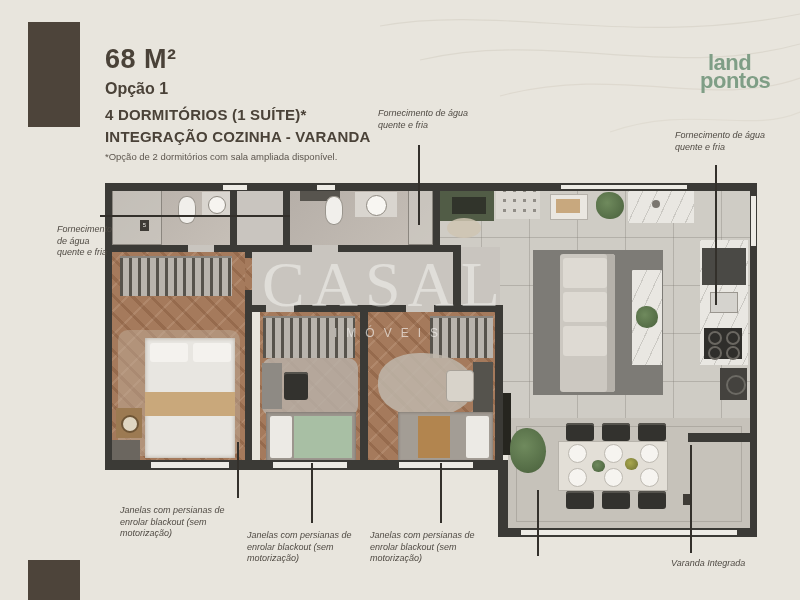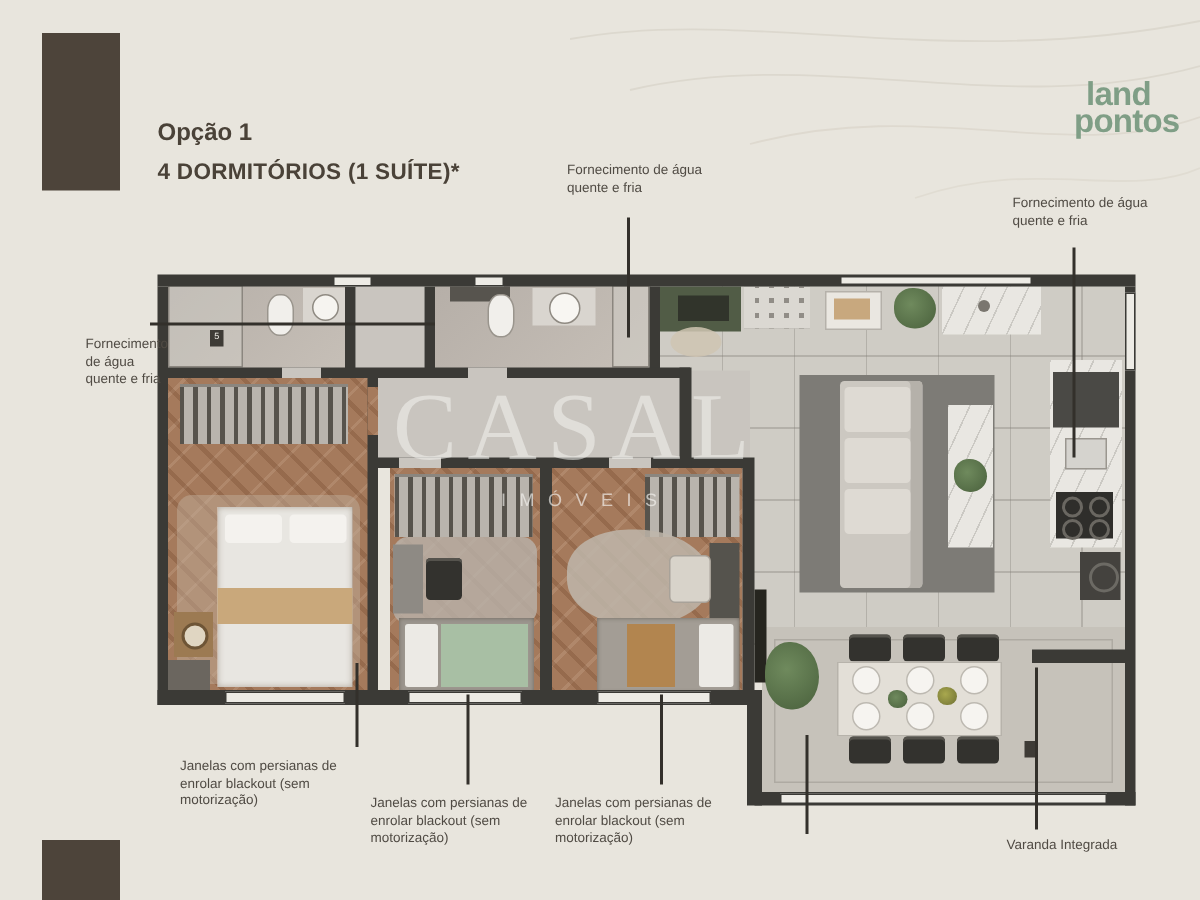--- a/index.html
+++ b/index.html
@@ -6,21 +6,21 @@
   .page{position:relative;width:800px;height:600px;background:#e8e5dd;overflow:hidden;
         font-family:"Liberation Sans",sans-serif;color:#4e463c;}
   .abs{position:absolute;}
   
   .h-area{font-size:27px;font-weight:bold;letter-spacing:.5px;color:#4a4238;}
   .h-opt{font-size:16px;font-weight:bold;color:#4a4238;}
   .h-line{font-size:15px;font-weight:bold;letter-spacing:.2px;color:#4a4238;}
   .h-note{font-size:9.5px;color:#5d564e;}
   .logo{font-size:22px;font-weight:bold;line-height:.84;letter-spacing:-.5px;color:#7f9e86;}
   .logo .l1{padding-left:8px;}
-  .note-label{font-size:9px;line-height:1.3;color:#504b44;}
+  .note-label{font-size:9px;line-height:1.3;color:#504b44;font-style:italic;}
   .wm-title{font-family:"Liberation Serif",serif;font-size:64px;letter-spacing:7px;
             color:rgba(243,242,238,.55);white-space:nowrap;text-align:right;}
   .wm-sub{font-size:12px;letter-spacing:9px;color:rgba(246,245,241,.65);white-space:nowrap;}
   
   .wall{background:#3b3a36;}
   .win{background:#edebe5;border:1px solid #3b3a36;box-sizing:border-box;}
   .leader-v{width:1.5px;background:#33302b;}
   .leader-h{height:1.5px;background:#33302b;}
   .floor-wood{background-color:#a57a5c;
     background-image:repeating-linear-gradient(45deg,rgba(110,66,38,.28) 0 3px,transparent 3px 13px),
@@ -50,24 +50,27 @@
   <svg class="abs" style="left:380px;top:0;width:420px;height:150px;" viewBox="0 0 420 150">
     <path d="M0,26 C120,4 250,48 420,14" fill="none" stroke="#dcd8ce" stroke-width="1.2"></path>
     <path d="M40,60 C170,30 290,80 420,44" fill="none" stroke="#dcd8ce" stroke-width="1.2"></path>
     <path d="M120,96 C240,64 330,110 420,78" fill="none" stroke="#ded9cf" stroke-width="1.2"></path>
     <path d="M230,132 C310,104 370,134 420,112" fill="none" stroke="#e0dcd2" stroke-width="1.2"></path>
   </svg>
 
   <div class="abs" style="left:28px;top:22px;width:52px;height:105px;background:#4d443a;"></div>
   <div class="abs" style="left:28px;top:560px;width:52px;height:45px;background:#4d443a;"></div>
 
+  <div class="abs h-area" style="left:105px;top:44px;">68 M²</div>
   <div class="abs h-opt" style="left:105px;top:80px;">Opção 1</div>
   <div class="abs h-line" style="left:105px;top:106px;">4 DORMITÓRIOS (1 SUÍTE)*</div>
-
-  <div class="abs logo" style="left:716px;top:54px;">
+  <div class="abs h-line" style="left:105px;top:128px;">INTEGRAÇÃO COZINHA - VARANDA</div>
+  <div class="abs h-note" style="left:105px;top:151px;">*Opção de 2 dormitórios com sala ampliada disponível.</div>
+
+  <div class="abs logo" style="left:700px;top:54px;">
     <div class="l1">land</div>
     <div>pontos</div>
   </div>
 
   <div class="abs floor-bath" style="left:112px;top:190px;width:118px;height:57px;"></div>
   <div class="abs floor-hall" style="left:237px;top:190px;width:46px;height:57px;"></div>
   <div class="abs floor-bath" style="left:290px;top:190px;width:143px;height:57px;"></div>
   <div class="abs floor-tile" style="left:433px;top:190px;width:317px;height:240px;"></div>
   <div class="abs floor-hall" style="left:237px;top:247px;width:263px;height:65px;"></div>
   <div class="abs floor-wood" style="left:112px;top:252px;width:140px;height:210px;"></div>

